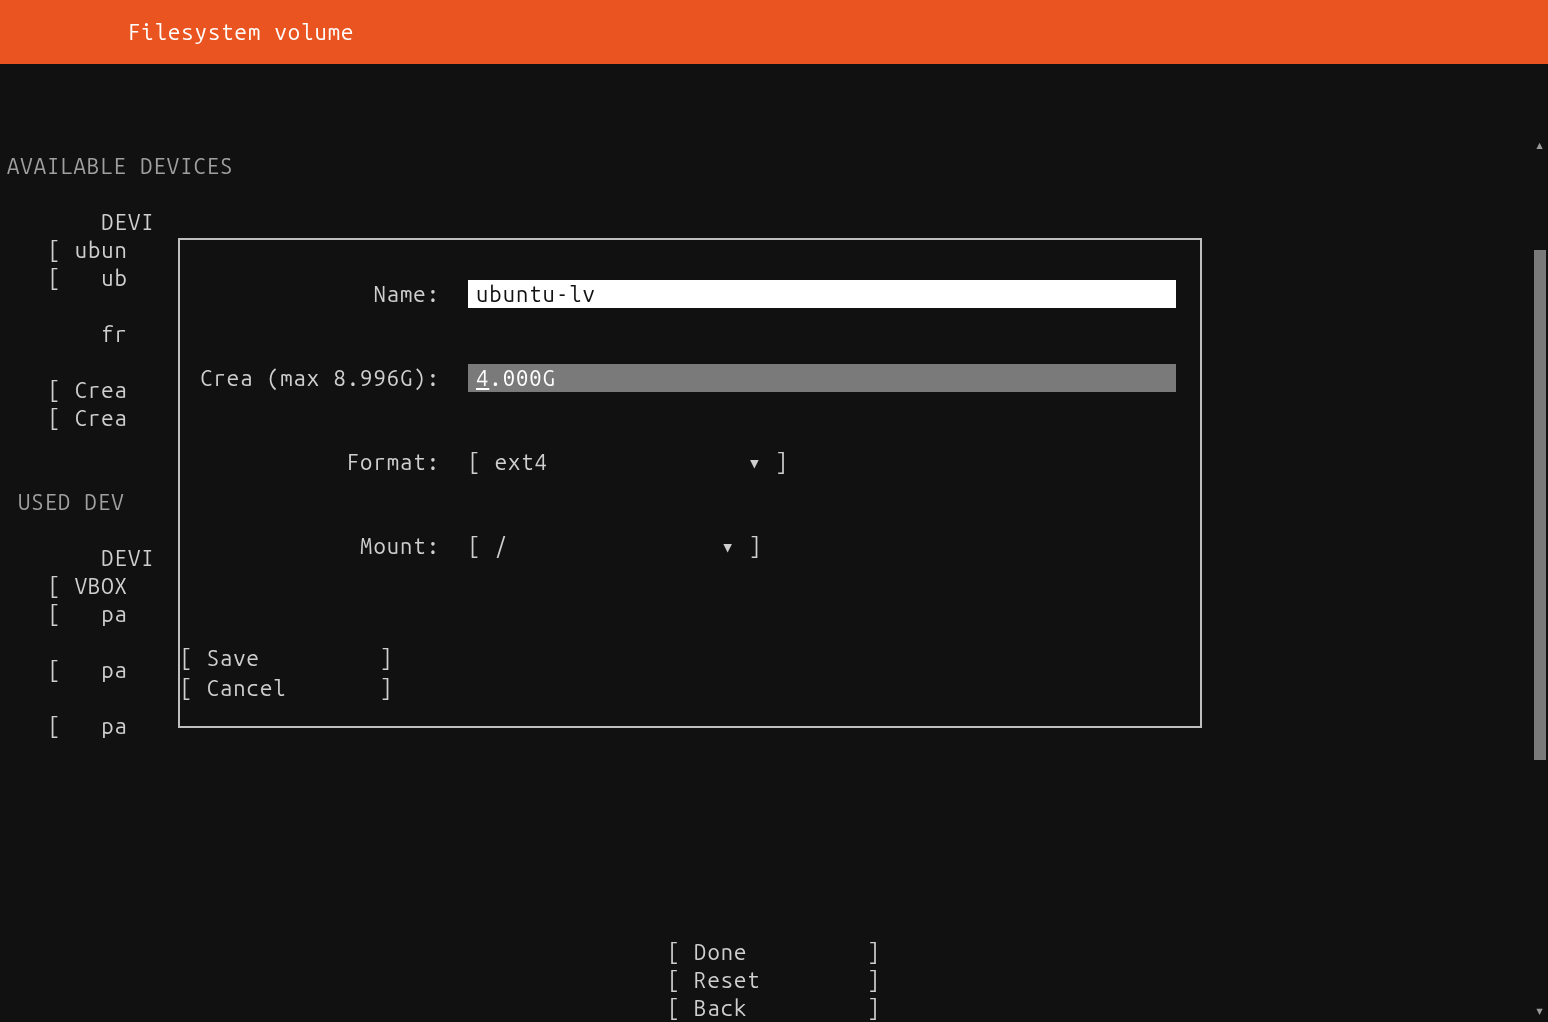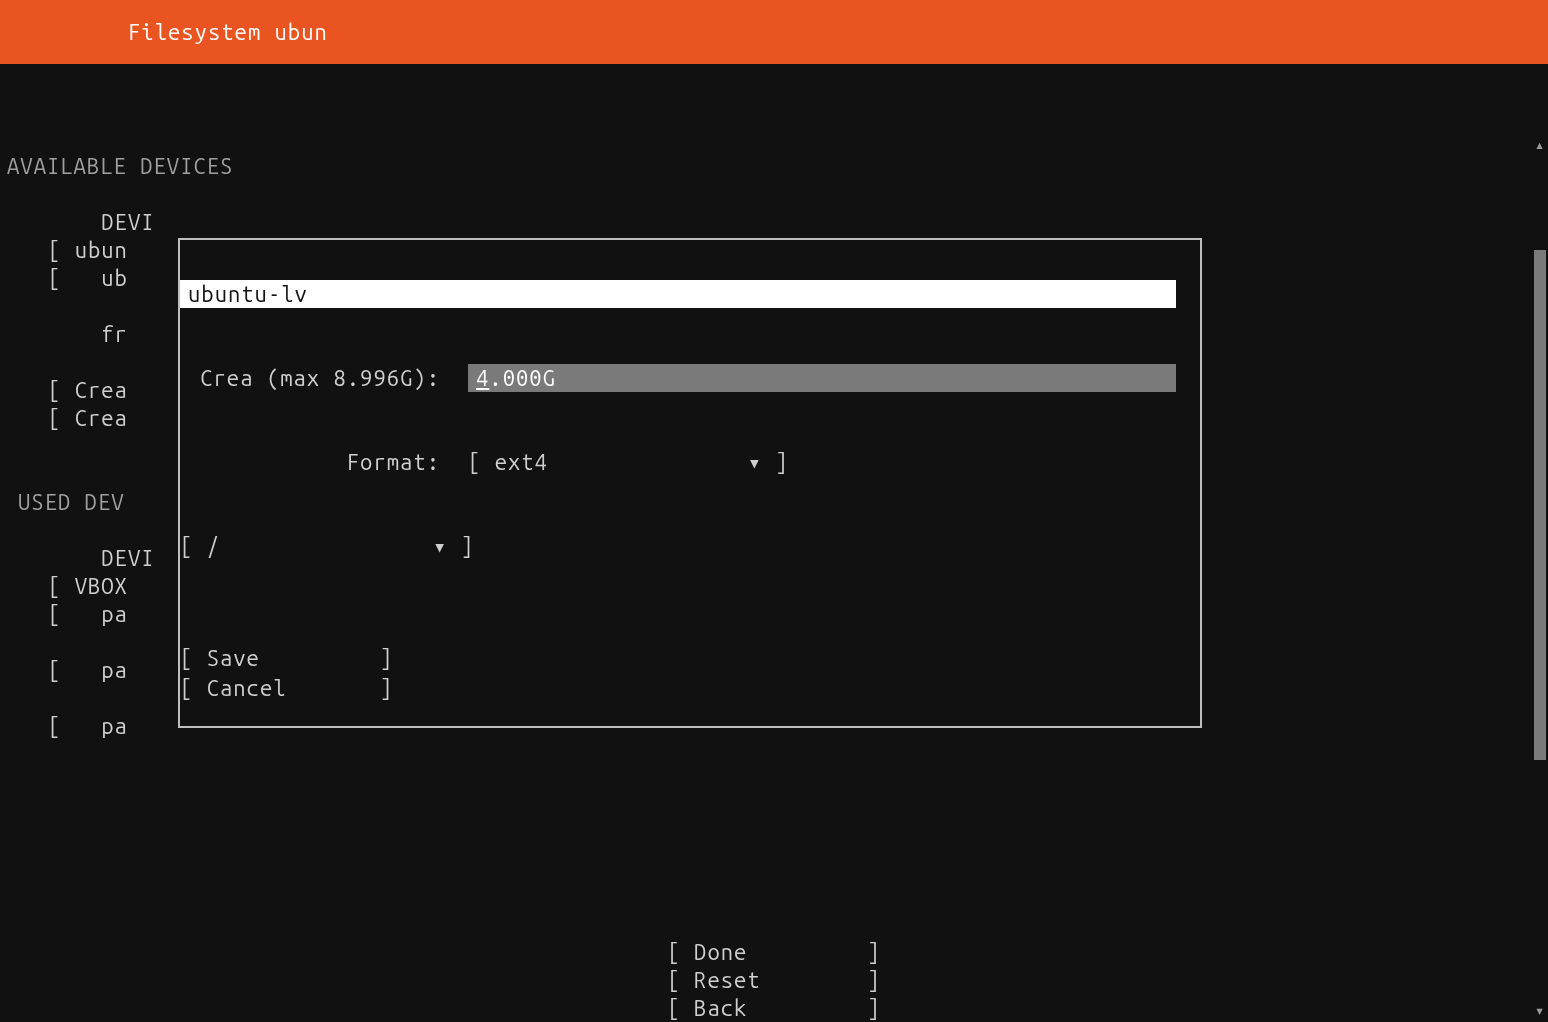--- a/index.html
+++ b/index.html
@@ -198,21 +198,21 @@
   
   .abs {
     position: absolute;
     white-space: pre;
   }
 </style>
 </head>
 <body>
 
 <div class="titlebar">
-  <span>Filesystem ubun</span>
+  <span>Filesystem volume</span>
 </div>
 
 <div class="screen">
 
   <div class="bg-content">
     <div class="abs section-head" style="left:7px; top:88px;">AVAILABLE DEVICES</div>
 
     <div class="abs bg-line" style="left:48px; top:144px;">    DEVI</div>
     <div class="abs bg-line" style="left:48px; top:172px;">[ ubun</div>
     <div class="abs bg-line" style="left:48px; top:200px;">[   ub</div>
@@ -226,40 +226,42 @@
     <div class="abs bg-line" style="left:48px; top:508px;">[ VBOX</div>
     <div class="abs bg-line" style="left:48px; top:536px;">[   pa</div>
     <div class="abs bg-line" style="left:48px; top:592px;">[   pa</div>
     <div class="abs bg-line" style="left:48px; top:648px;">[   pa</div>
   </div>
 
   <div class="dialog">
 
     <div class="form">
       <div class="form-row">
+        <div class="label">Name:</div>
         <div class="field-name">
           <span>ubuntu-lv</span>
         </div>
       </div>
 
       <div class="form-row">
         <div class="label">Crea (max 8.996G):</div>
         <div class="field-size">
           <span class="underline-first">4</span><span>.000G</span>
         </div>
       </div>
 
       <div class="form-row compact">
         <div class="label">Format:</div>
         <div class="select-like">
           <span>[ </span><span>ext4</span><span>               </span><span class="caret">▾</span><span> ]</span>
         </div>
       </div>
 
       <div class="form-row compact" style="margin-bottom:0;">
+        <div class="label">Mount:</div>
         <div class="select-like">
           <span>[ </span><span>/</span><span>                </span><span class="caret">▾</span><span> ]</span>
         </div>
       </div>
     </div>
 
     <div class="actions">
       <div class="btn-like">[ Save         ]</div>
       <div class="btn-like">[ Cancel       ]</div>
     </div>

